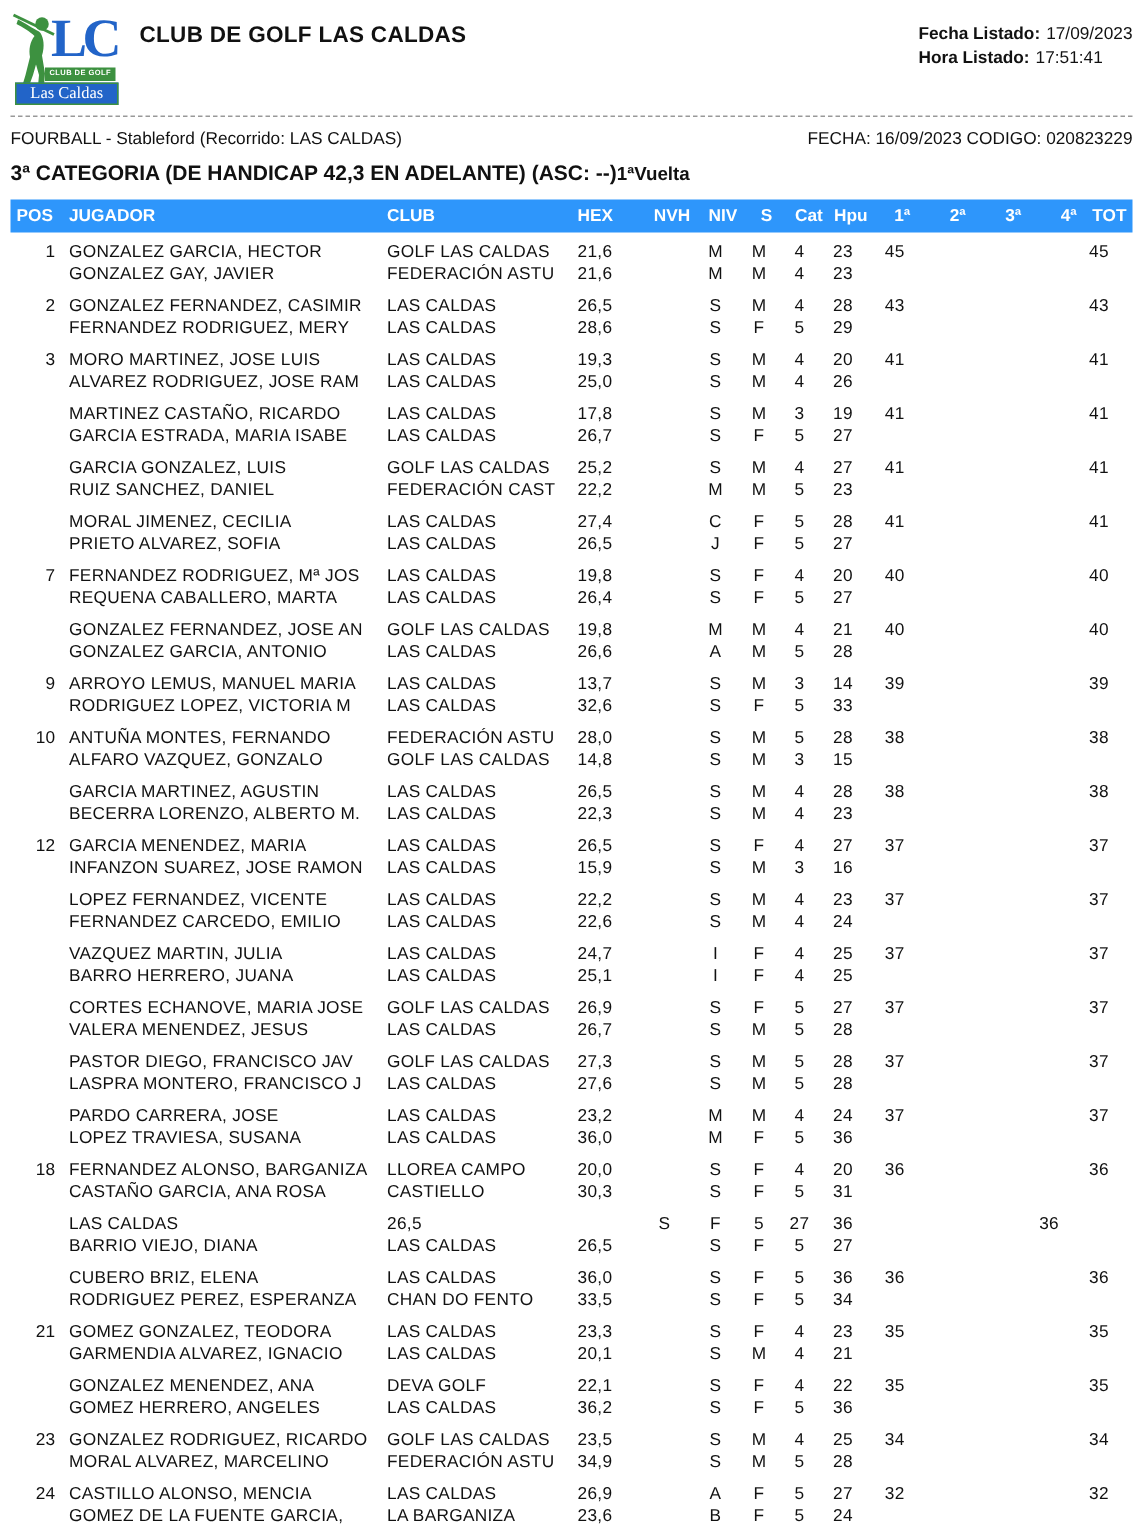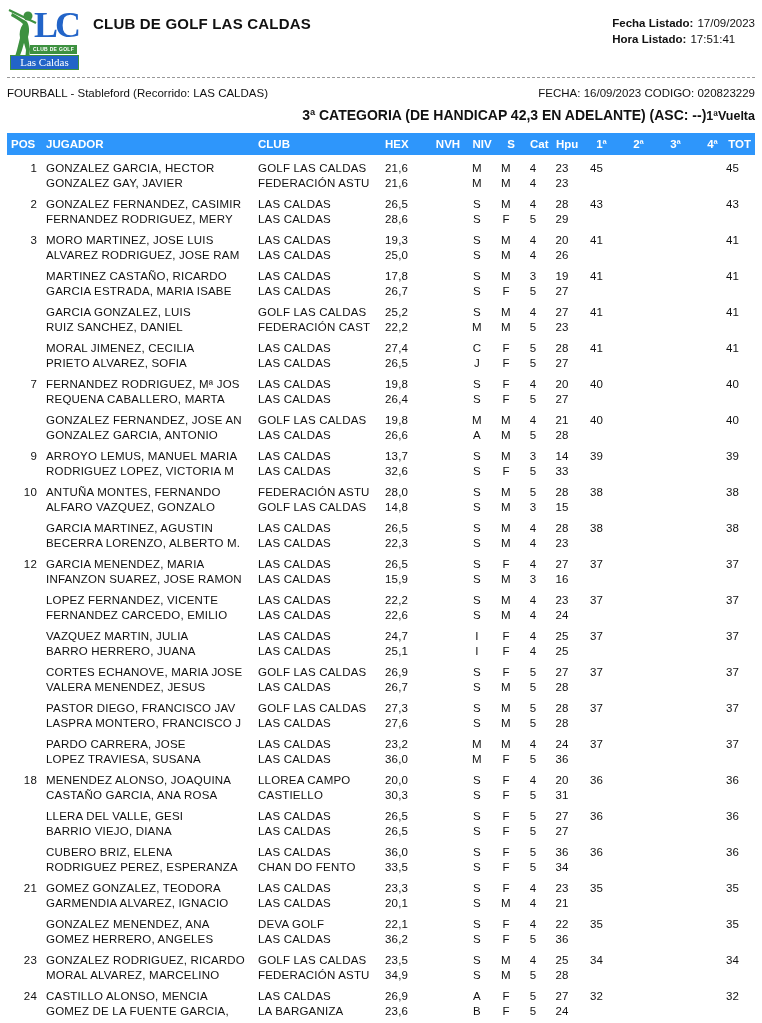--- a/index.html
+++ b/index.html
@@ -35,21 +35,21 @@
   .club-title { font-size:15px; font-weight:bold; margin-top:7px; letter-spacing:.2px; }
   .tournament-title { font-size:23px; margin-top:5px; letter-spacing:.2px; }
   .listado { text-align:left; font-size:11.5px; margin-top:7px; line-height:16px; white-space:nowrap; }
   .listado .b { font-weight:bold; }
   .listado .v { margin-left:4px; }
 
   .rule { border-top:1px dashed #999; margin-top:5px; }
 
   
   .meta-row { display:flex; justify-content:space-between; font-size:11.5px; margin-top:9px; }
-  .cat-row  { display:flex; justify-content:flex-end; align-items:baseline;
+  .cat-row  { display:flex; justify-content:flex-start; align-items:baseline;
               font-weight:bold; margin-top:8px; }
   .cat-row .left  { font-size:14px; }
   .cat-row .right { font-size:12.5px; }
 
   
   :root { --accent:#2e96fb; }
   .grid {
     display:grid;
     grid-template-columns:36px 212px 127px 42px 38px 30px 28px 26px 32px 37px 37px 37px 37px 1fr;
   }
@@ -721,21 +721,21 @@
       <span class="c rr"></span>
       <span class="c rr"></span>
       <span class="c rr"></span>
       <span class="c tot"></span>
     </div>
   </div>
 
   <div class="pair">
     <div class="line grid">
       <span class="c pos">18</span>
-      <span class="c name">MENENDEZ ALONSO, JOAQUINA</span>
+      <span class="c name">FERNANDEZ ALONSO, BARGANIZA</span>
       <span class="c club">LLOREA CAMPO</span>
       <span class="c hex">20,0</span>
       <span class="c nvh"></span>
       <span class="c niv">S</span>
       <span class="c sx">F</span>
       <span class="c cat">4</span>
       <span class="c hpu">20</span>
       <span class="c rr r1">36</span>
       <span class="c rr"></span>
       <span class="c rr"></span>
@@ -756,21 +756,20 @@
       <span class="c rr"></span>
       <span class="c rr"></span>
       <span class="c rr"></span>
       <span class="c tot"></span>
     </div>
   </div>
 
   <div class="pair">
     <div class="line grid">
       <span class="c pos"></span>
-      <span class="c name">LLERA DEL VALLE, GESI</span>
       <span class="c club">LAS CALDAS</span>
       <span class="c hex">26,5</span>
       <span class="c nvh"></span>
       <span class="c niv">S</span>
       <span class="c sx">F</span>
       <span class="c cat">5</span>
       <span class="c hpu">27</span>
       <span class="c rr r1">36</span>
       <span class="c rr"></span>
       <span class="c rr"></span>

